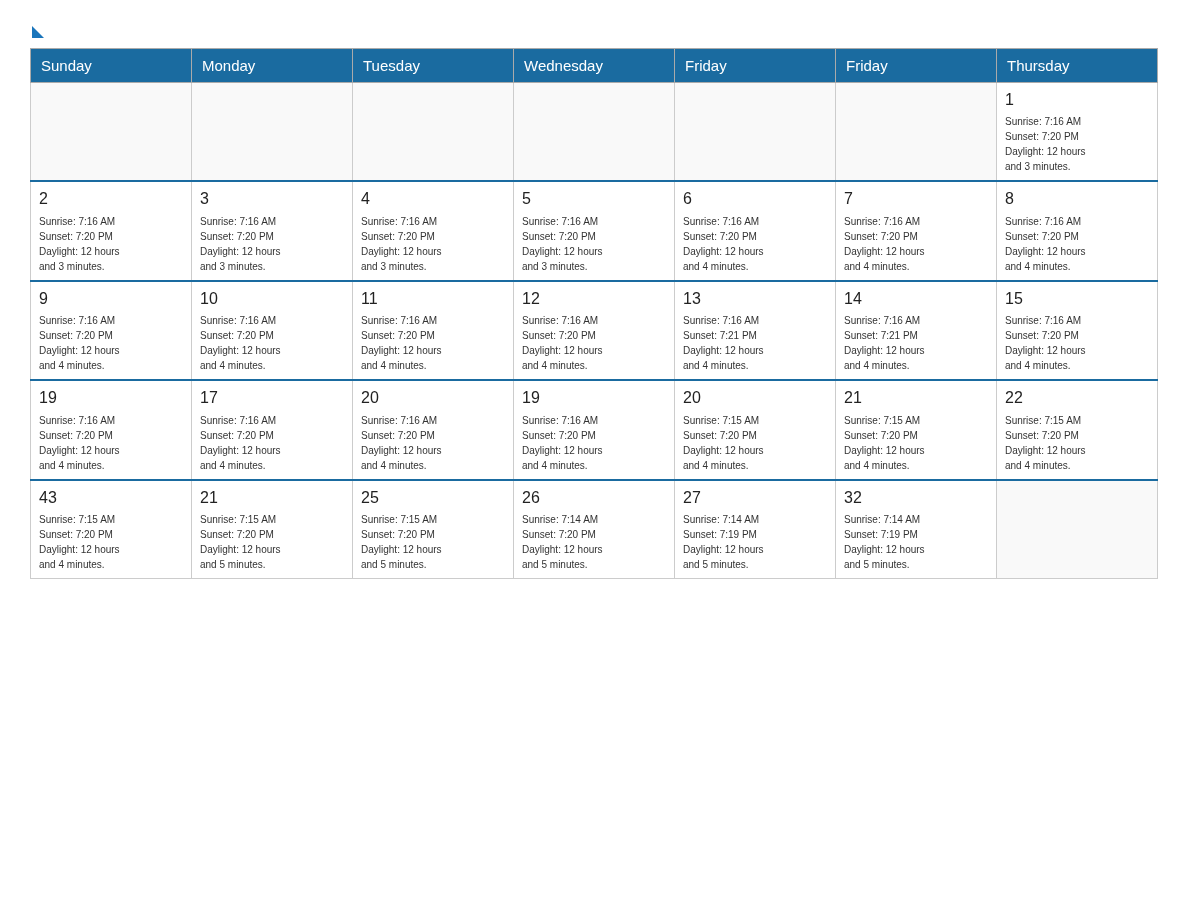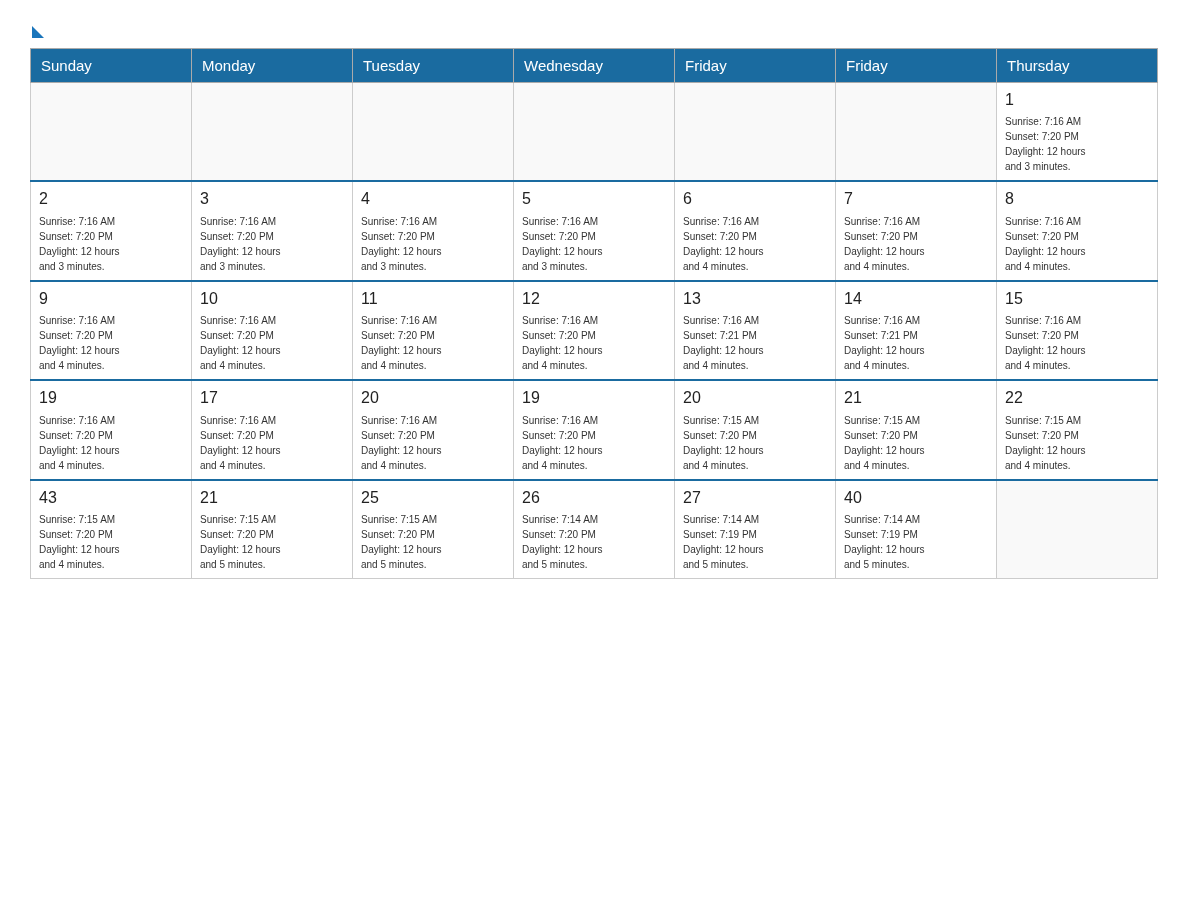--- a/index.html
+++ b/index.html
@@ -332,21 +332,21 @@
 and 5 minutes.</div>
         </td>
         <td>
           <span class="day-number">27</span>
           <div class="day-info" style="white-space: pre-line;">Sunrise: 7:14 AM
 Sunset: 7:19 PM
 Daylight: 12 hours
 and 5 minutes.</div>
         </td>
         <td>
-          <span class="day-number">40</span>
+          <span class="day-number">32</span>
           <div class="day-info" style="white-space: pre-line;">Sunrise: 7:14 AM
 Sunset: 7:19 PM
 Daylight: 12 hours
 and 5 minutes.</div>
         </td>
         <td class="empty"></td>
       </tr>
     </tbody>
 </table>
 

